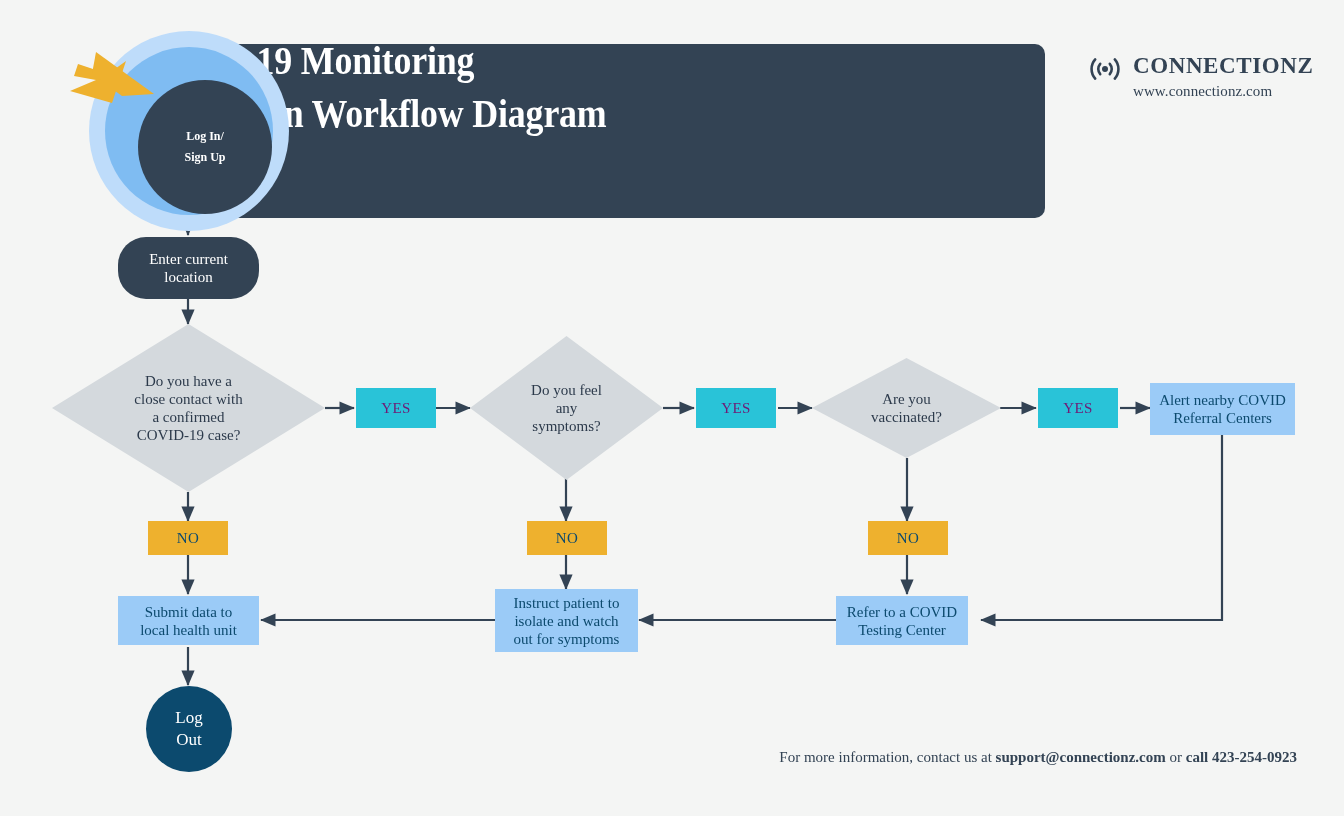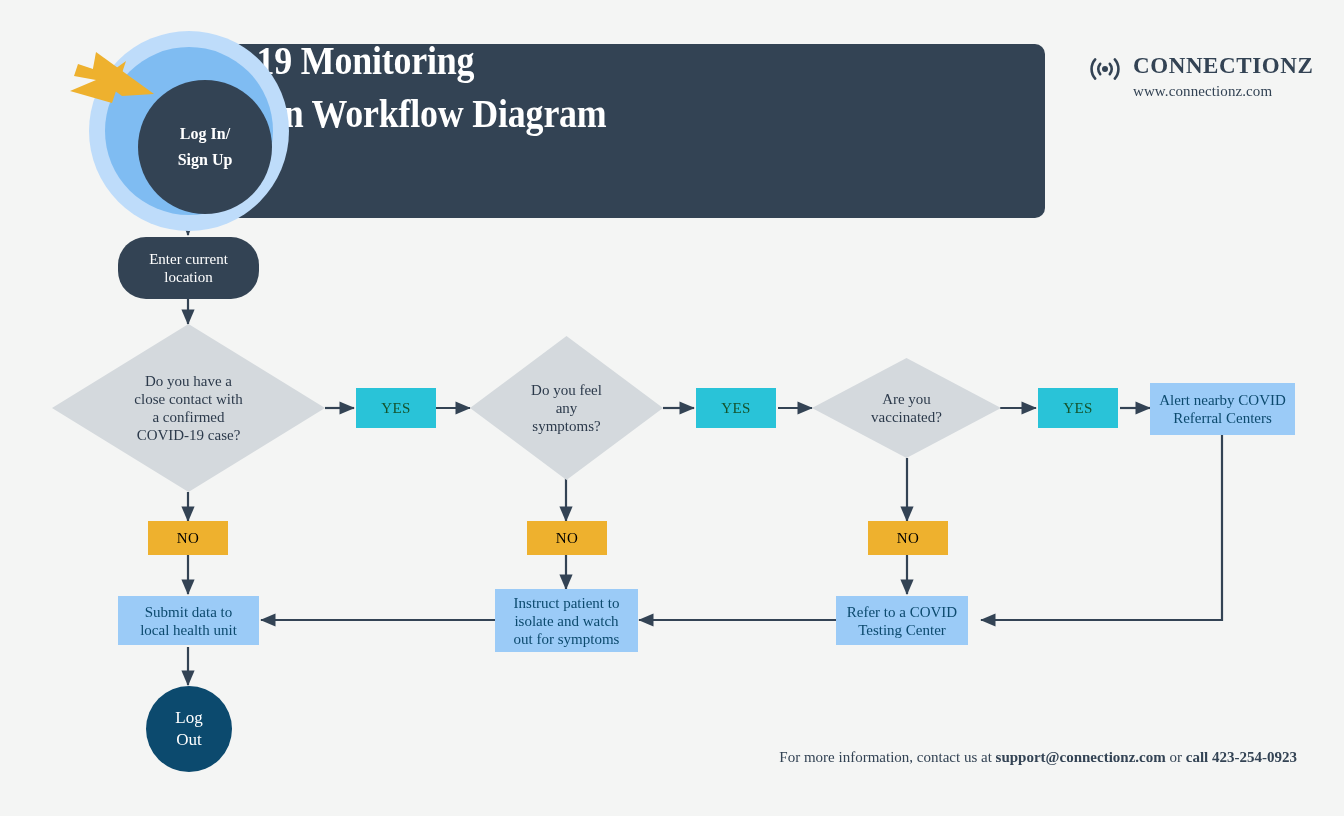--- a/index.html
+++ b/index.html
@@ -64,22 +64,22 @@
     width: 134px; height: 134px;
     border-radius: 50%;
     background: #334354;
     display: flex;
     align-items: center;
     justify-content: center;
   }
   .start-core span {
     color: #ffffff;
     font-weight: bold;
-    font-size: 16px;
-    line-height: 26px;
+    font-size: 12px;
+    line-height: 21px;
     text-align: center;
   }
   .cursor-arrow {
     position: absolute;
     left: 66px; top: 44px;
     width: 96px; height: 62px;
   }
 
   
   .logo-block {
@@ -150,30 +150,30 @@
     font-size: 15px;
     line-height: 18px;
     text-align: center;
     white-space: pre-line;
   }
 
   .yes-box {
     background: #29c3d8;
   }
   .yes-box .node-text {
-    color: #14532d;
+    color: #701a75;
     font-size: 15px;
     letter-spacing: 0.4px;
   }
 
   .no-box {
     background: #eeb12e;
   }
   .no-box .node-text {
-    color: #000000;
+    color: #0c4a6e;
     font-size: 15px;
     letter-spacing: 0.4px;
   }
 
   .blue-box {
     background: #9bcbf7;
   }
   .blue-box .node-text {
     color: #0c4a6e;
     font-size: 15px;

